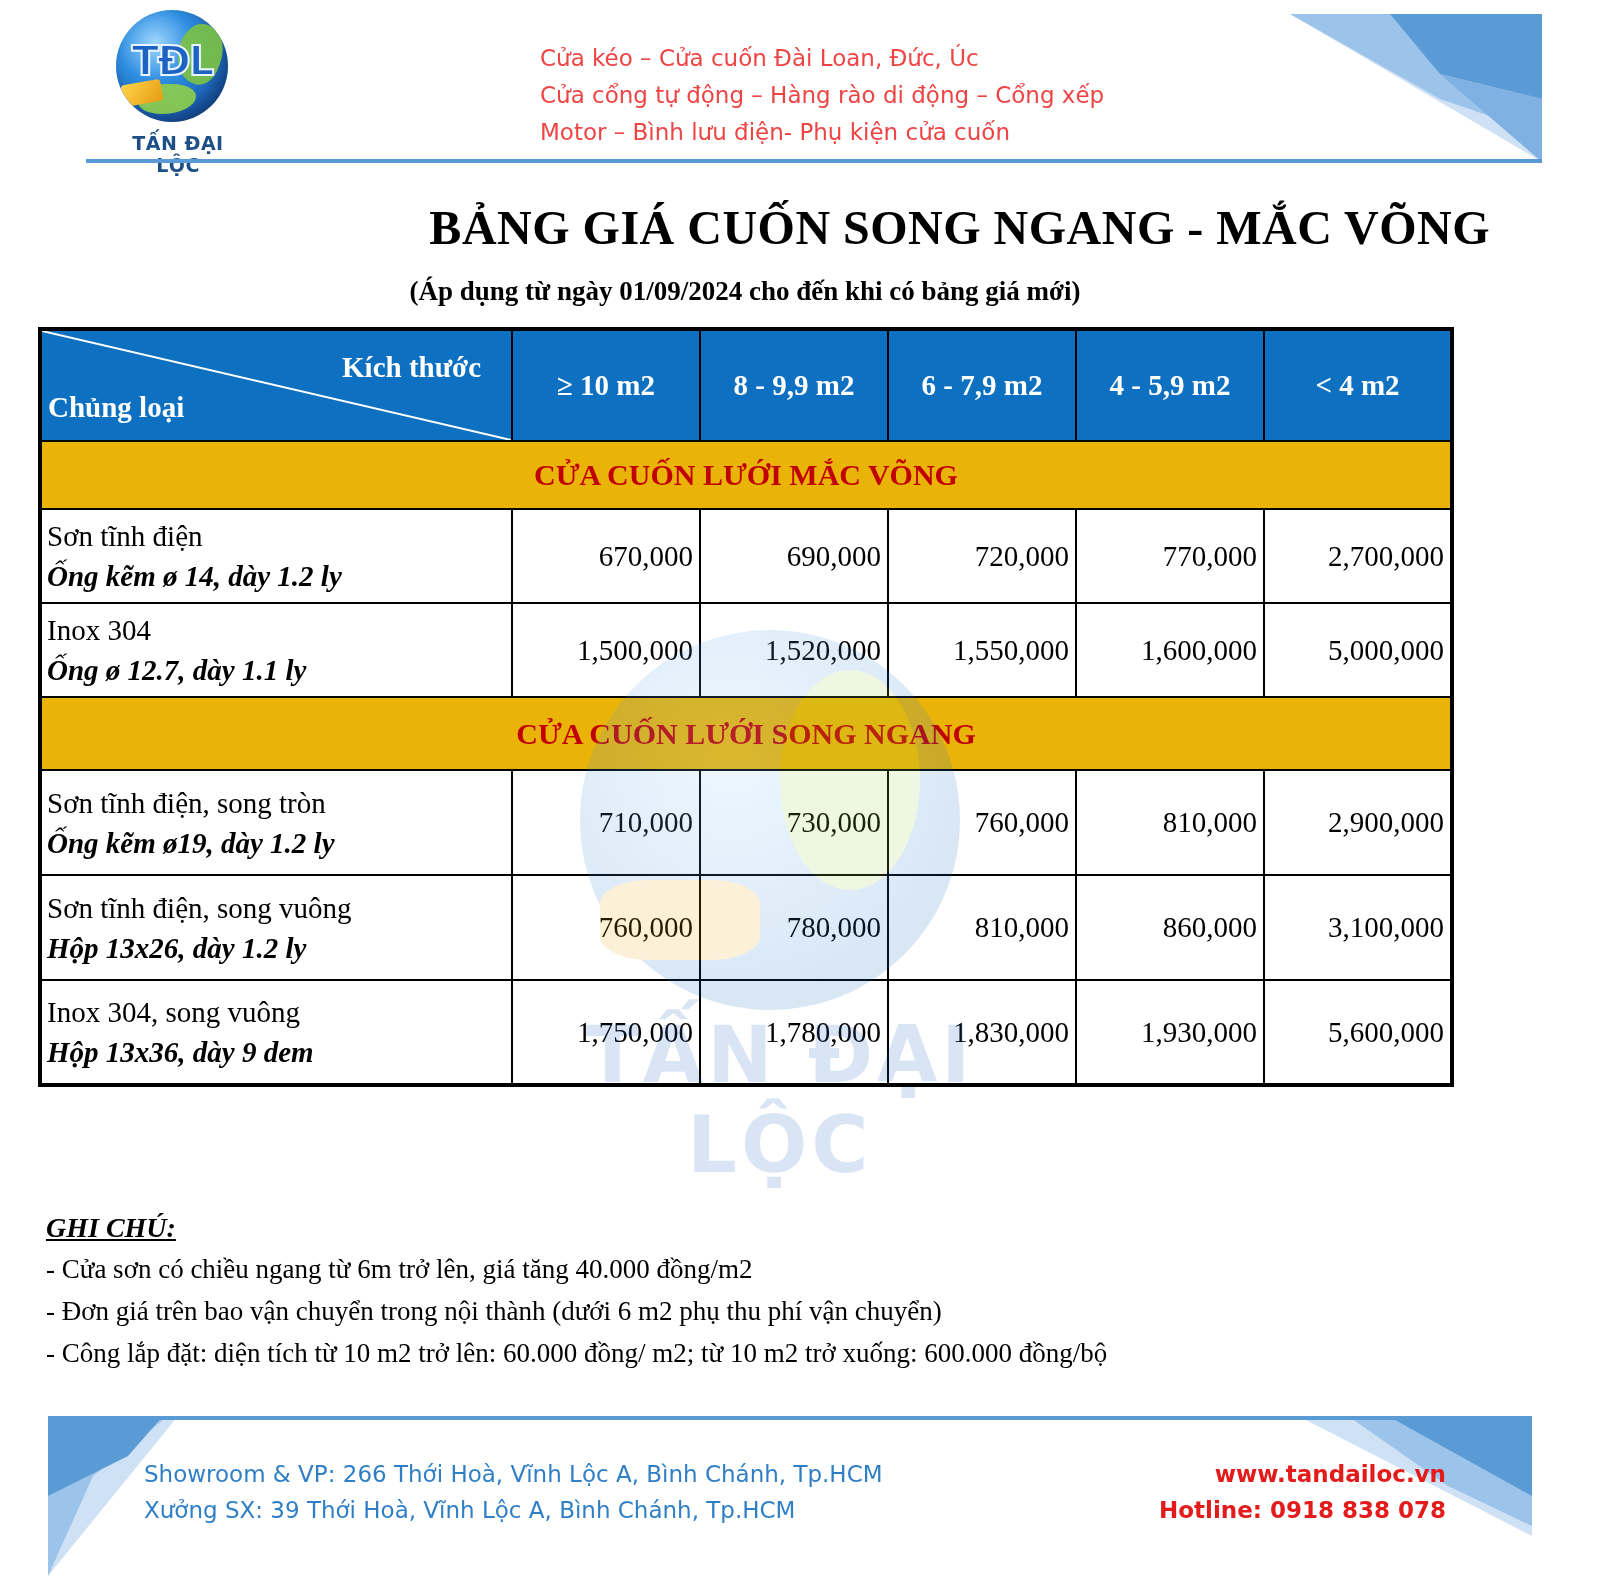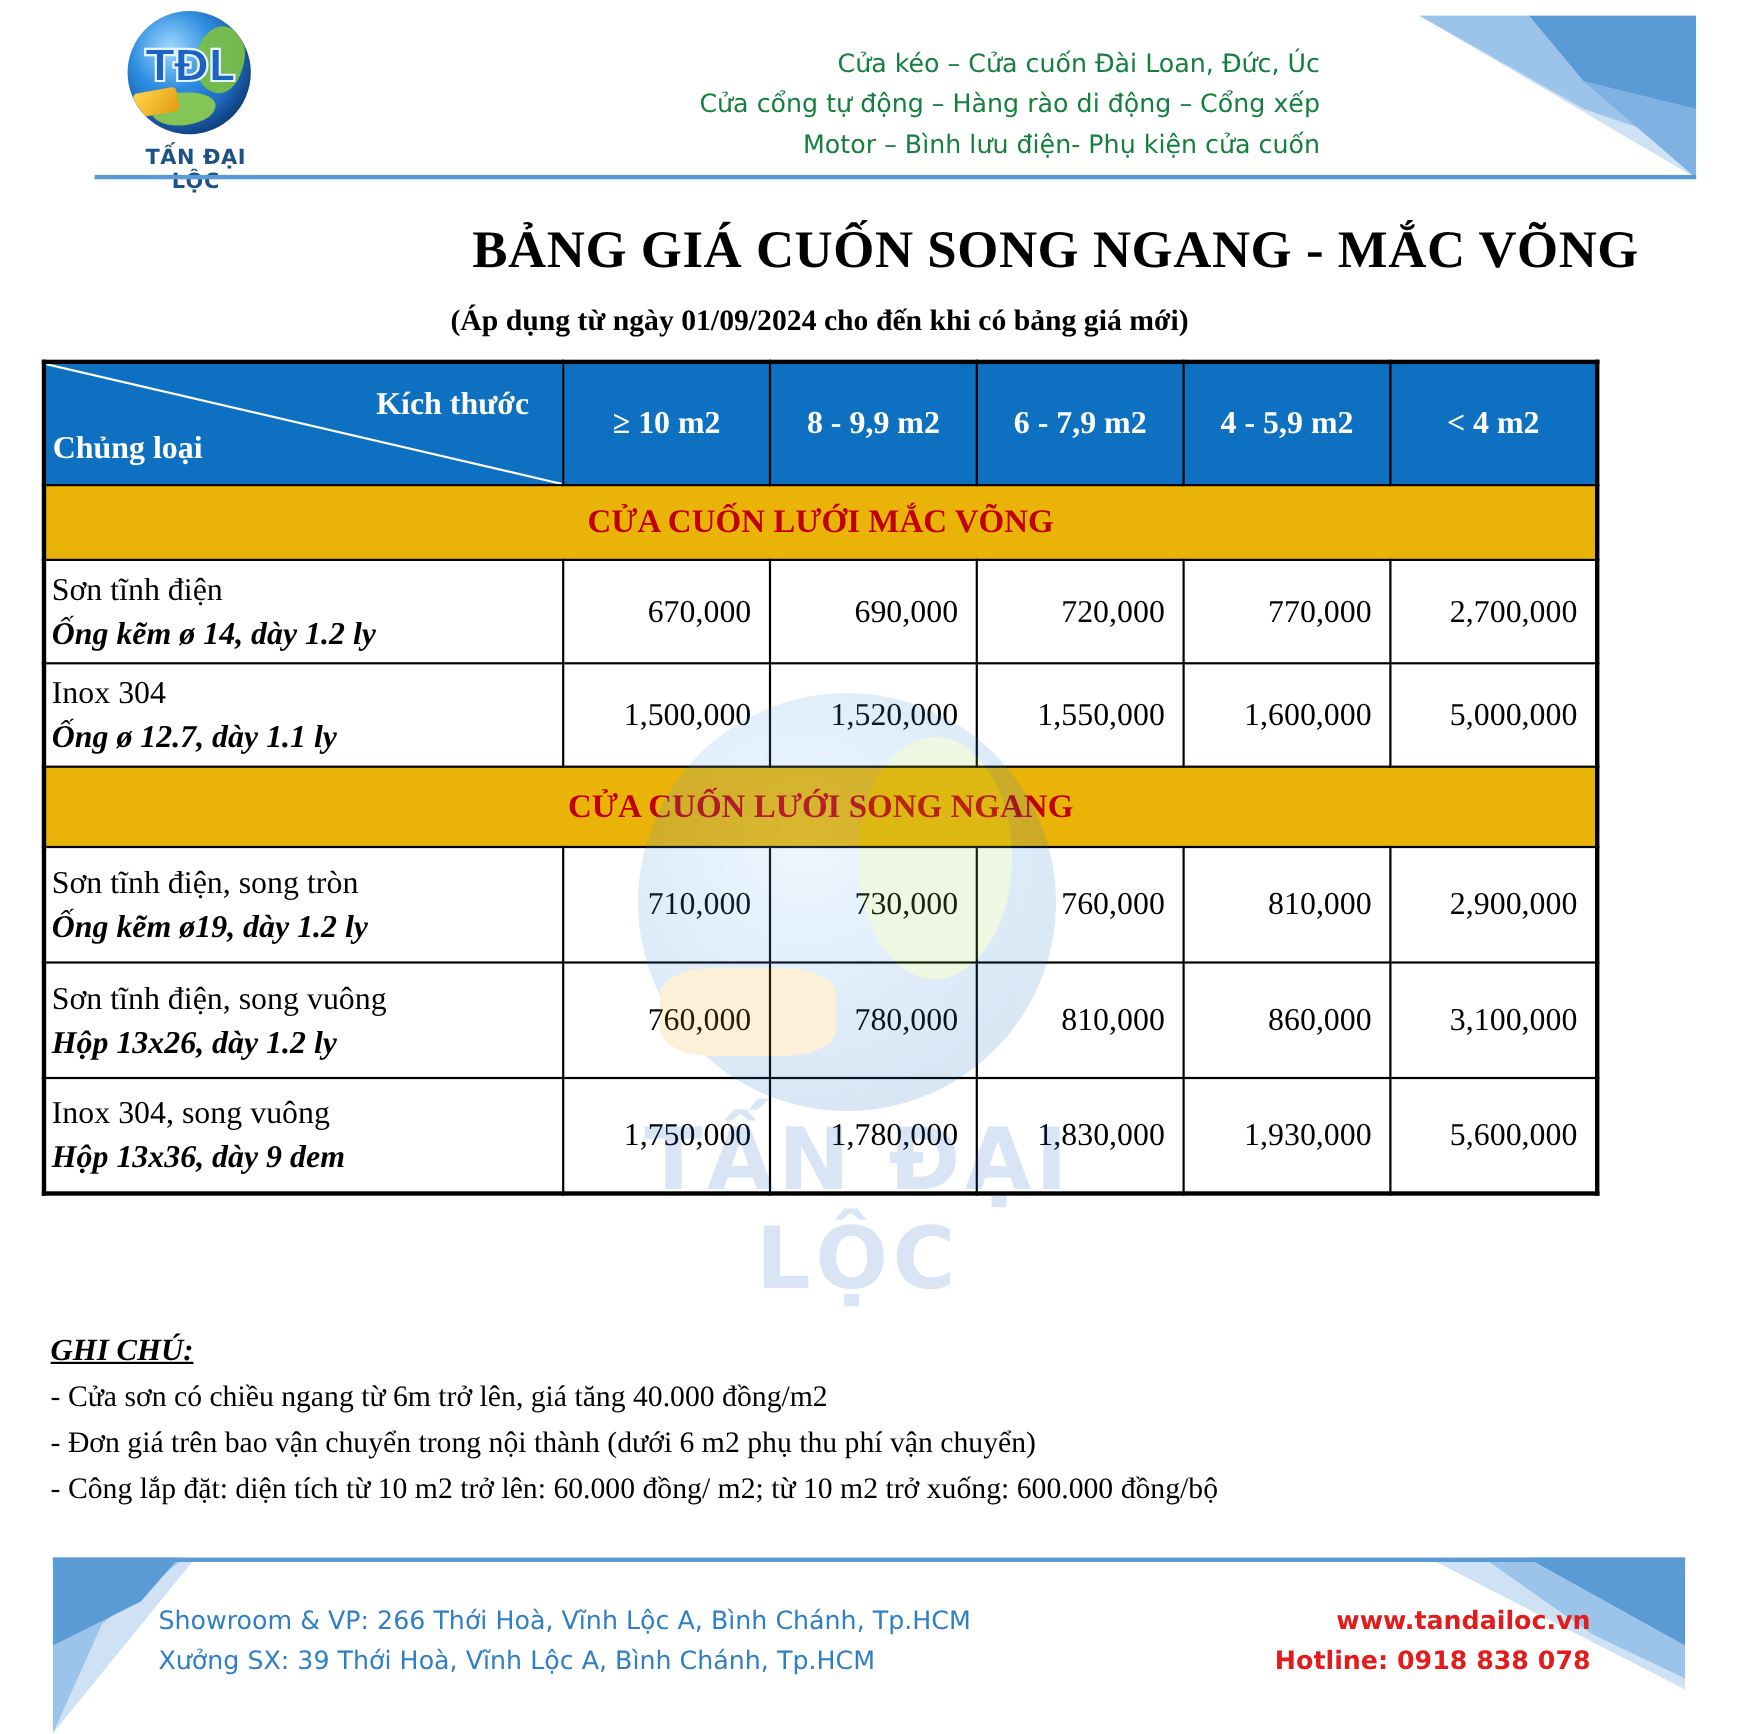--- a/index.html
+++ b/index.html
@@ -11,21 +11,21 @@
     .logo { position: absolute; left: 108px; top: 8px; width: 140px; height: 150px; }
     .logo-globe { position: absolute; left: 8px; top: 2px; width: 112px; height: 112px; border-radius: 50%;
       background: radial-gradient(circle at 35% 30%, #9fd8ff 0%, #2e8de0 35%, #1b5fb5 70%, #0e3d86 100%);
       overflow: hidden; box-shadow: inset -6px -8px 14px rgba(0,0,0,0.25); }
     .logo-land1 { position: absolute; left: 62px; top: 14px; width: 44px; height: 60px; background: #7cc242; border-radius: 45% 55% 40% 60%; transform: rotate(20deg); opacity: .9; }
     .logo-land2 { position: absolute; left: 22px; top: 74px; width: 58px; height: 30px; background: #8fcf4a; border-radius: 50% 40% 60% 40%; opacity: .9; }
     .logo-gold { position: absolute; left: 6px; top: 72px; width: 40px; height: 22px; background: linear-gradient(135deg, #ffd54a, #e49b12); border-radius: 4px; transform: rotate(-10deg); }
     .logo-letters { position: absolute; left: 8px; top: 30px; width: 112px; text-align: center; font-family: "DejaVu Sans", sans-serif; font-weight: bold; font-size: 40px; color: #1d63c3; -webkit-text-stroke: 2px #e8f4ff; letter-spacing: -2px; }
     .logo-name { position: absolute; left: 0; top: 124px; width: 140px; text-align: center; font-family: "DejaVu Sans", sans-serif; font-weight: bold; font-size: 19px; color: #1e4f86; letter-spacing: 0.5px; }
 
-    .tagline { position: absolute; left: 540px; top: 40px; width: 660px; text-align: right; font-family: "DejaVu Sans", sans-serif; font-size: 23px; line-height: 37px; color: #15803d; }
+    .tagline { position: absolute; left: 540px; top: 40px; width: 660px; text-align: left; font-family: "DejaVu Sans", sans-serif; font-size: 23px; line-height: 37px; color: #ef4444; }
 
     .header-rule { position: absolute; left: 86px; top: 159px; width: 1456px; height: 4px; background: #5b9bd5; }
     .corner-tr { position: absolute; left: 1290px; top: 14px; width: 252px; height: 148px; }
 
     
     .title { position: absolute; left: 0; top: 200px; width: 1490px; text-align: right; font-weight: bold; font-size: 48px; letter-spacing: 0.5px; }
     .subtitle { position: absolute; left: 0; top: 276px; width: 1490px; text-align: center; font-weight: bold; font-size: 27px; }
 
     
     .price-table { position: absolute; left: 38px; top: 327px; width: 1412px; border-collapse: collapse; table-layout: fixed; border: 4px solid #000; }
@@ -37,21 +37,21 @@
     .diag svg { position: absolute; left: 0; top: 0; width: 100%; height: 100%; }
     .diag .lbl-size { position: absolute; right: 30px; top: 20px; font-size: 29px; }
     .diag .lbl-type { position: absolute; left: 6px; top: 60px; font-size: 29px; }
     .section-row td { background: #eab308; color: #c00000; font-weight: bold; font-size: 30px; text-align: center; height: 68px; vertical-align: middle; }
     .section-row.tall td { height: 73px; }
     .data-row td { background: rgba(255,255,255,0.0); height: 94px; vertical-align: middle; }
     .data-row.big td { height: 105px; }
     .type-cell { padding-left: 5px; font-size: 29px; line-height: 40px; }
     .type-cell .spec { display: block; font-weight: bold; font-style: italic; }
     .type-cell .name { display: block; }
-    .price-cell { text-align: right; padding-right: 16px; font-size: 29px; }
+    .price-cell { text-align: right; padding-right: 6px; font-size: 29px; }
 
     
     .watermark { position: absolute; left: 560px; top: 630px; width: 420px; height: 480px; pointer-events: none; opacity: 0.16; z-index: 2; }
     .wm-globe { position: absolute; left: 20px; top: 0; width: 380px; height: 380px; border-radius: 50%; background: radial-gradient(circle at 40% 35%, #8fd0ff, #1b6fc8 70%); }
     .wm-land { position: absolute; left: 220px; top: 40px; width: 140px; height: 220px; border-radius: 50%; background: #9bd34a; }
     .wm-gold { position: absolute; left: 40px; top: 250px; width: 160px; height: 80px; border-radius: 30%; background: #f2a818; }
     .wm-text { position: absolute; left: -20px; top: 380px; width: 480px; text-align: center; font-family: "DejaVu Sans", sans-serif; font-weight: bold; font-size: 78px; color: #1d63c3; letter-spacing: 4px; }
 
     
     .notes { position: absolute; left: 46px; top: 1212px; width: 1400px; font-size: 27px; }

